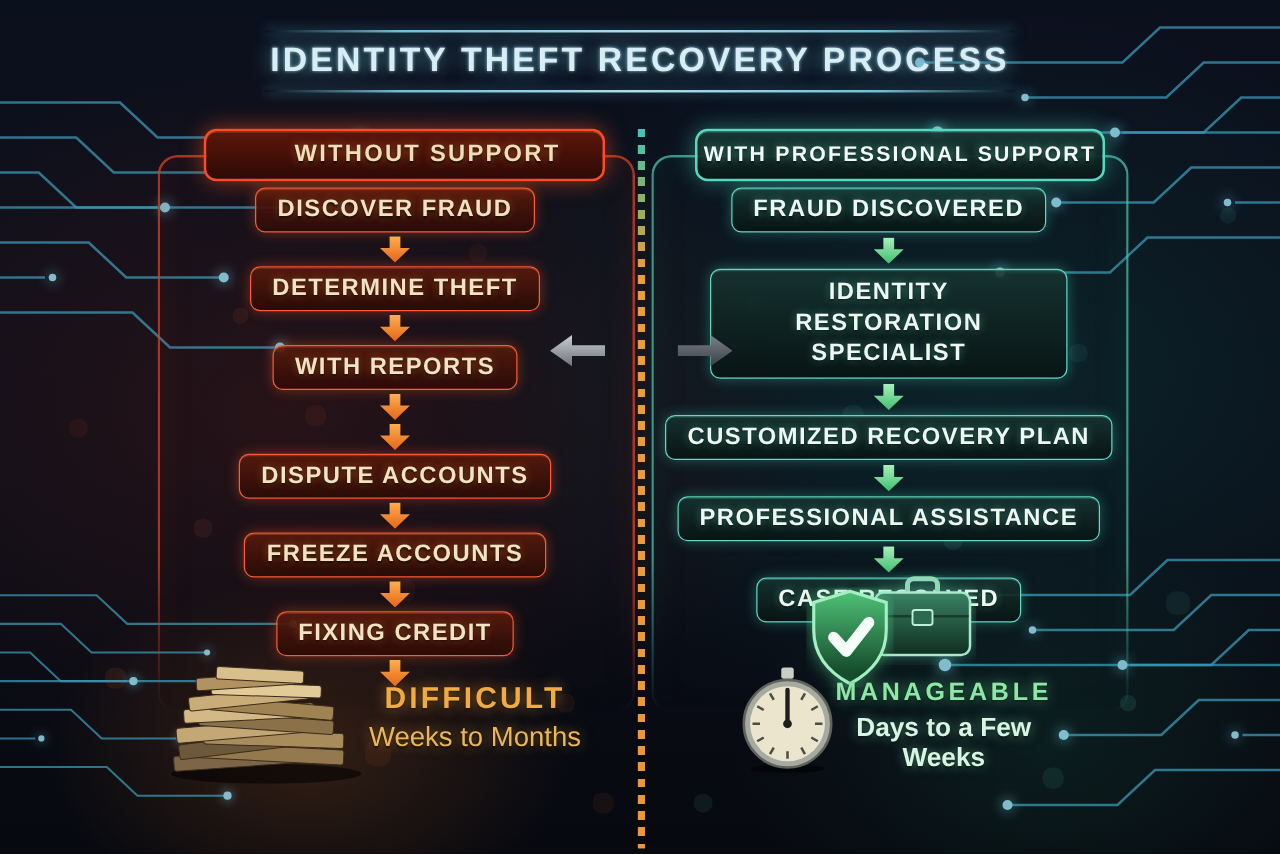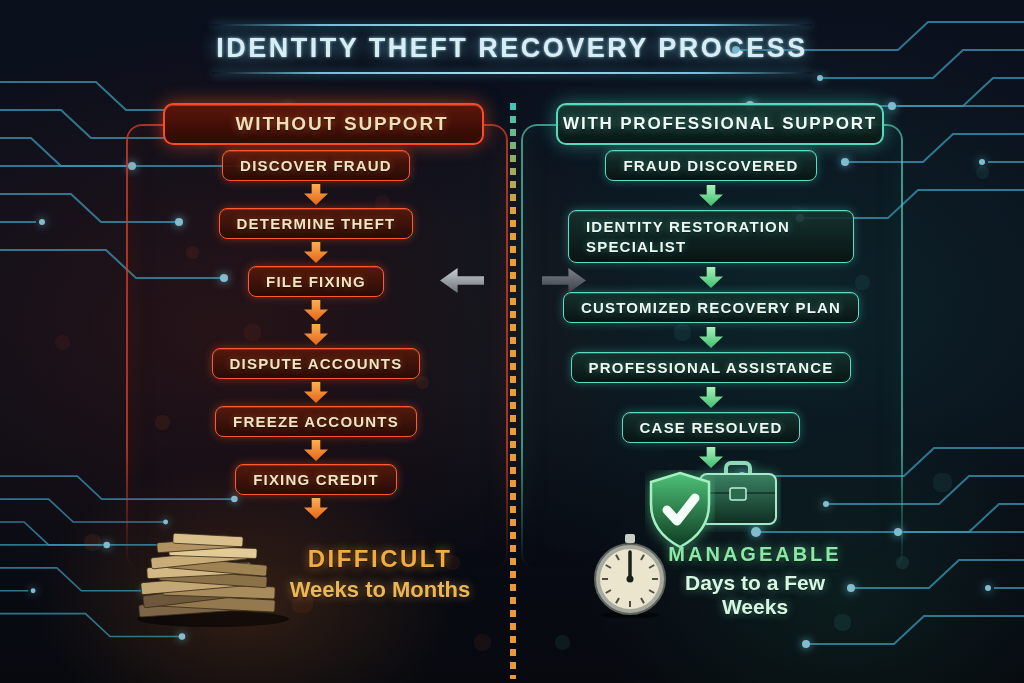--- a/index.html
+++ b/index.html
@@ -72,41 +72,41 @@
     text-shadow:0 0 8px rgba(255,150,70,.5),0 1px 2px #000;padding-left:37px;}
   .col-header.hdr-right{left:556px;width:324px;font-size:17px;color:#f2fbf8;
     background:linear-gradient(180deg,rgba(24,56,52,.96),rgba(9,22,20,.96));
     border:2px solid var(--right-accent,#55d9c0);
     box-shadow:0 0 18px rgba(70,220,190,.45),inset 0 1px 0 rgba(170,255,230,.25);
     text-shadow:0 0 8px rgba(120,240,210,.55),0 1px 2px #000;}
   
   .steps{position:absolute;top:150px;width:378px;display:flex;flex-direction:column;align-items:center;gap:3px;z-index:3;}
   .steps.s-left{left:127px;}
   .steps.s-right{left:522px;gap:4px;}
-  .step{padding:6px 17px;border-radius:8px;font-weight:bold;font-size:15px;letter-spacing:1.2px;white-space:nowrap;}
+  .step{padding:6px 17px;border-radius:8px;font-weight:bold;font-size:19px;letter-spacing:1.2px;white-space:nowrap;text-align:center;}
   .step.red{color:var(--left-box-text,#f3e3c3);border:1.6px solid #ff5a30;
     background:linear-gradient(180deg,rgba(88,26,12,.92),rgba(42,11,6,.94));
     box-shadow:0 0 10px rgba(255,84,36,.40),inset 0 1px 0 rgba(255,170,100,.22);
     text-shadow:0 0 7px rgba(255,150,70,.4),0 1px 2px #000;}
   .step.teal{color:var(--right-box-text,#edf8f3);border:1.6px solid #5cdcc2;
     background:linear-gradient(180deg,rgba(22,52,48,.88),rgba(8,20,19,.93));
     box-shadow:0 0 10px rgba(70,220,190,.35),inset 0 1px 0 rgba(170,255,230,.2);
     text-shadow:0 0 7px rgba(110,235,205,.45),0 1px 2px #000;}
   .step.two-line{white-space:normal;max-width:250px;line-height:1.3;}
   .arrow{width:24px;height:21px;flex:0 0 auto;
     clip-path:polygon(32% 0,68% 0,68% 45%,100% 45%,50% 100%,0 45%,32% 45%);}
   .arrow.a-red{background:linear-gradient(180deg,#ffae4e,#e4661a);filter:drop-shadow(0 0 6px rgba(255,130,40,.65));}
   .arrow.a-green{background:linear-gradient(180deg,#a9f0ba,#3fbf70);filter:drop-shadow(0 0 6px rgba(90,230,140,.6));}
   
   .money{position:absolute;left:133px;top:531px;z-index:3;}
   .outcome-text{position:absolute;text-align:center;z-index:3;}
   .ot-left{left:288px;top:545px;width:184px;}
   .ot-left .label{font-size:24px;font-weight:bold;letter-spacing:2.5px;color:var(--left-gold,#f2ab43);
     text-shadow:0 0 10px rgba(250,170,60,.6),0 1px 2px #000;}
-  .ot-left .duration{margin-top:4px;font-size:22px;font-weight:bold;color:#ecb658;
+  .ot-left .duration{margin-top:4px;font-size:22px;font-weight:normal;color:#ecb658;
     text-shadow:0 0 10px rgba(250,180,80,.5),0 1px 2px #000;}
   .badge-row{position:absolute;left:645px;top:460px;width:136px;height:88px;z-index:3;}
   .badge-row .briefcase{position:absolute;right:0;top:0;}
   .badge-row .shield{position:absolute;left:0;top:10px;z-index:2;}
   .clock{position:absolute;left:591px;top:532px;z-index:3;}
   .ot-right{left:655px;top:543px;width:200px;}
   .ot-right .label{font-size:20px;font-weight:bold;letter-spacing:3px;color:var(--right-green,#8be8a6);
     text-shadow:0 0 10px rgba(110,235,160,.6),0 1px 2px #000;}
   .ot-right .duration{margin-top:5px;font-size:21px;font-weight:bold;color:#d8f6e4;
     text-shadow:0 0 9px rgba(140,240,200,.5),0 1px 2px #000;}
@@ -194,21 +194,21 @@
   
   <div class="col-header hdr-left">WITHOUT SUPPORT</div>
   <div class="col-header hdr-right">WITH PROFESSIONAL SUPPORT</div>
 
   
   <div class="steps s-left">
     <div class="step red">DISCOVER FRAUD</div>
     <div class="arrow a-red"></div>
     <div class="step red">DETERMINE THEFT</div>
     <div class="arrow a-red"></div>
-    <div class="step red">FILE FIXING</div>
+    <div class="step red">WITH REPORTS</div>
     <div class="arrow a-red"></div>
     <div class="arrow a-red"></div>
     <div class="step red">DISPUTE ACCOUNTS</div>
     <div class="arrow a-red"></div>
     <div class="step red">FREEZE ACCOUNTS</div>
     <div class="arrow a-red"></div>
     <div class="step red">FIXING CREDIT</div>
     <div class="arrow a-red"></div>
   </div>
 

